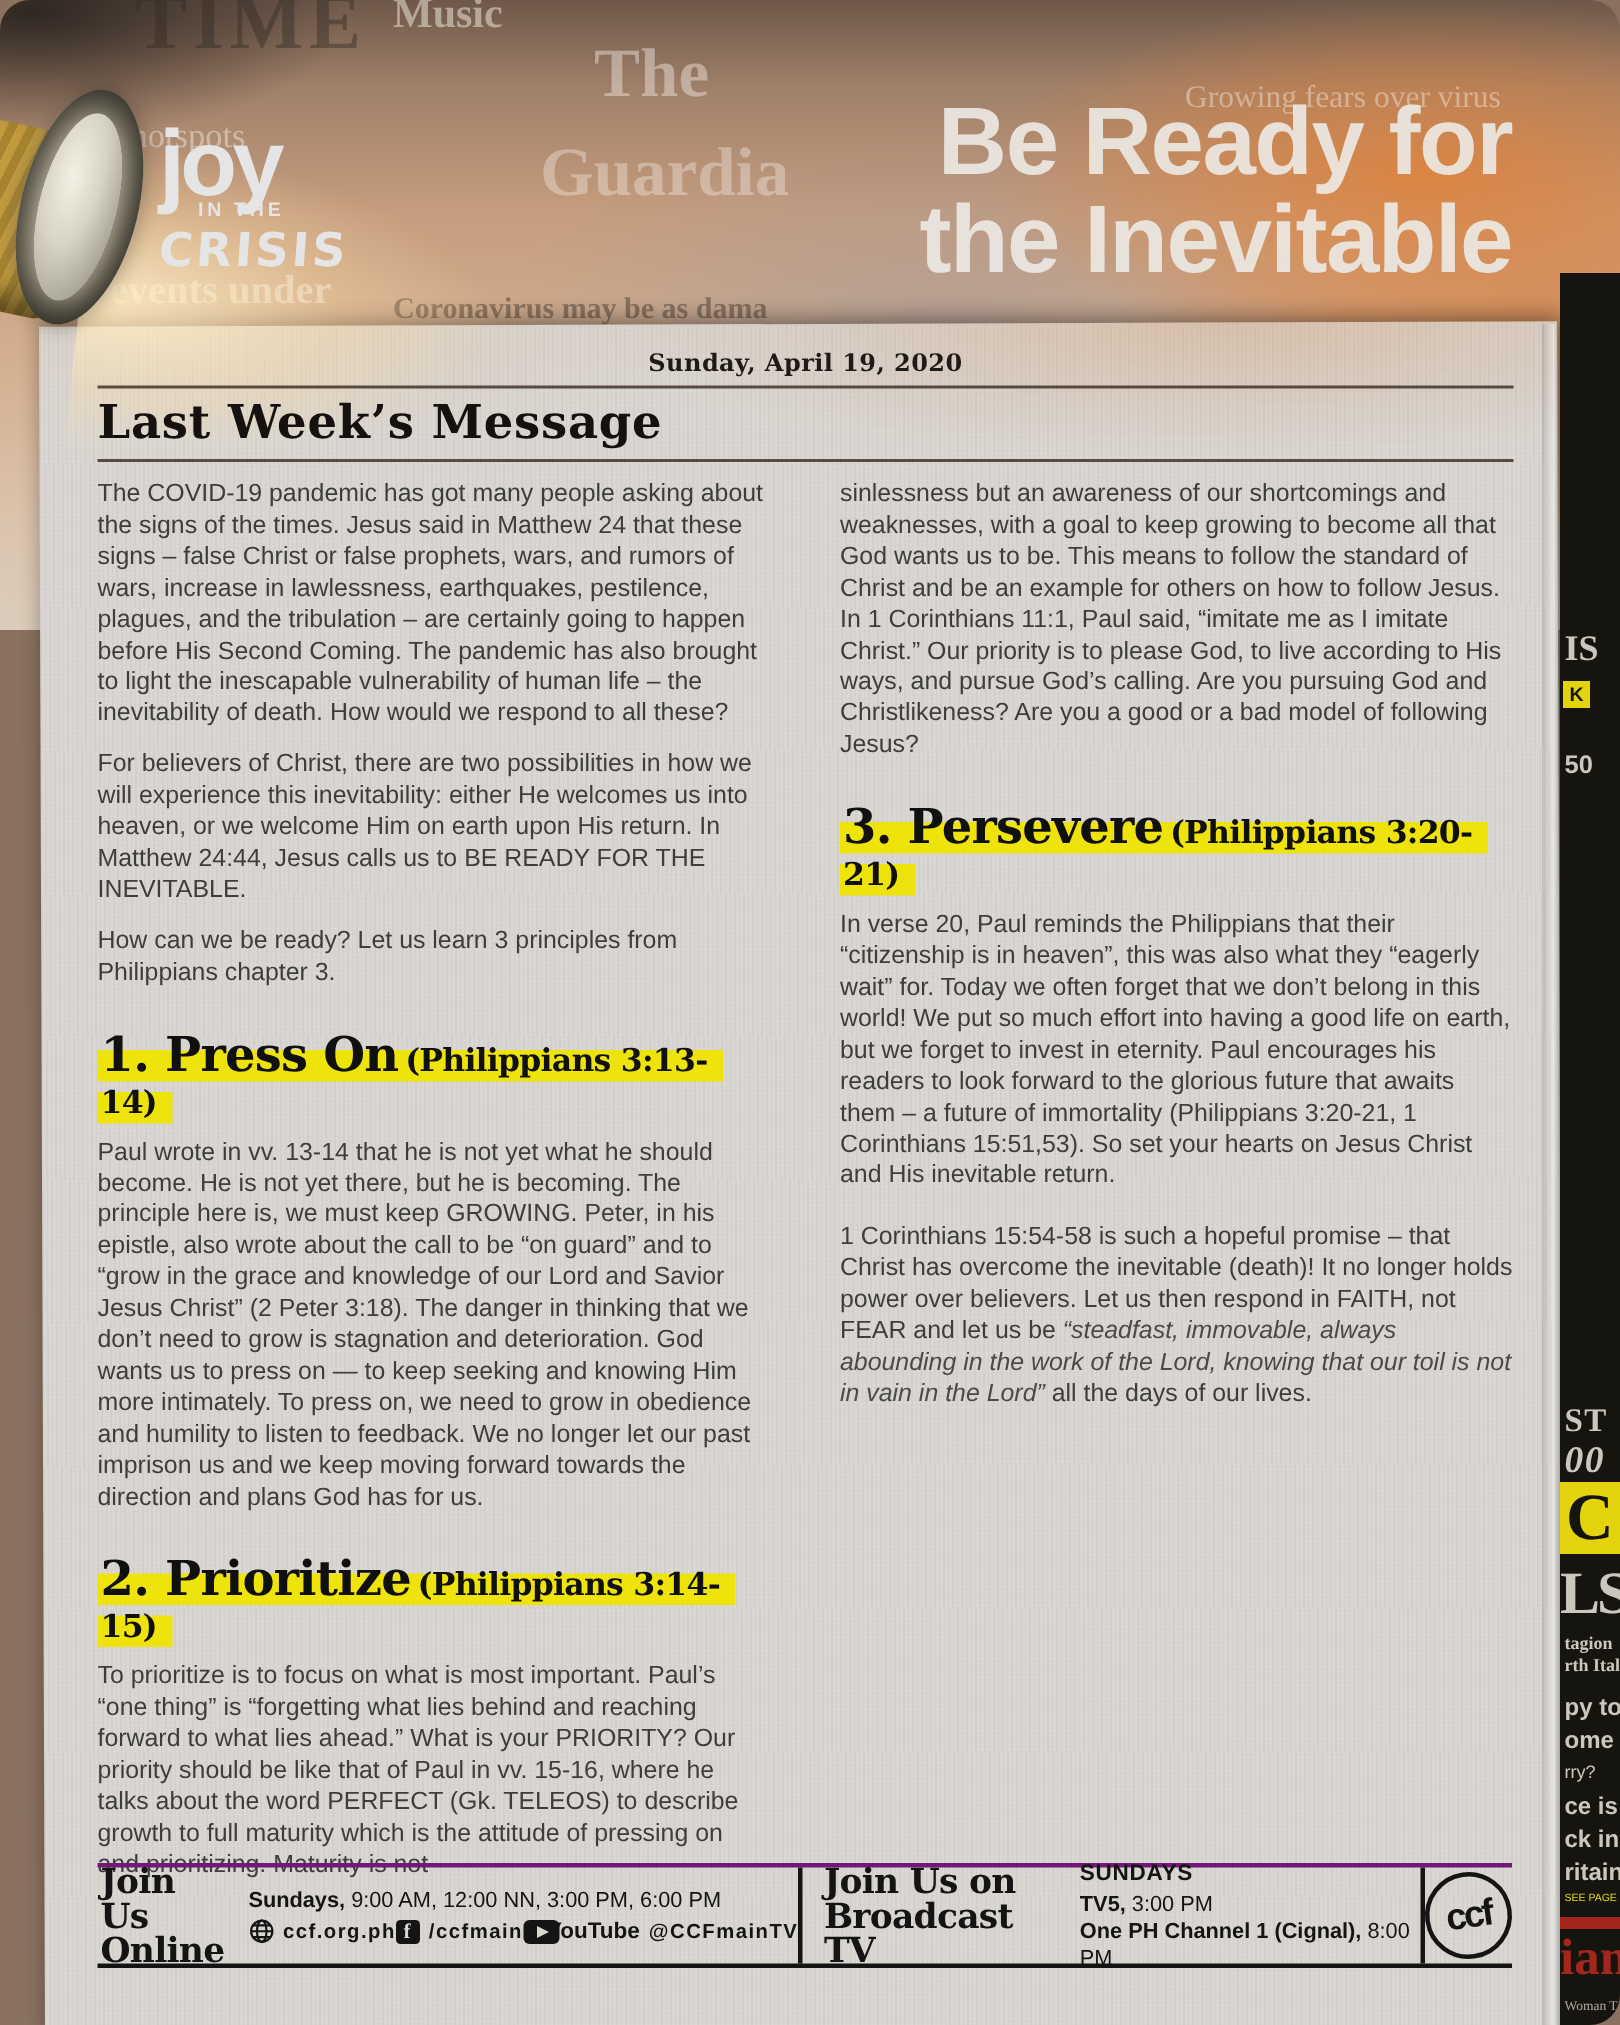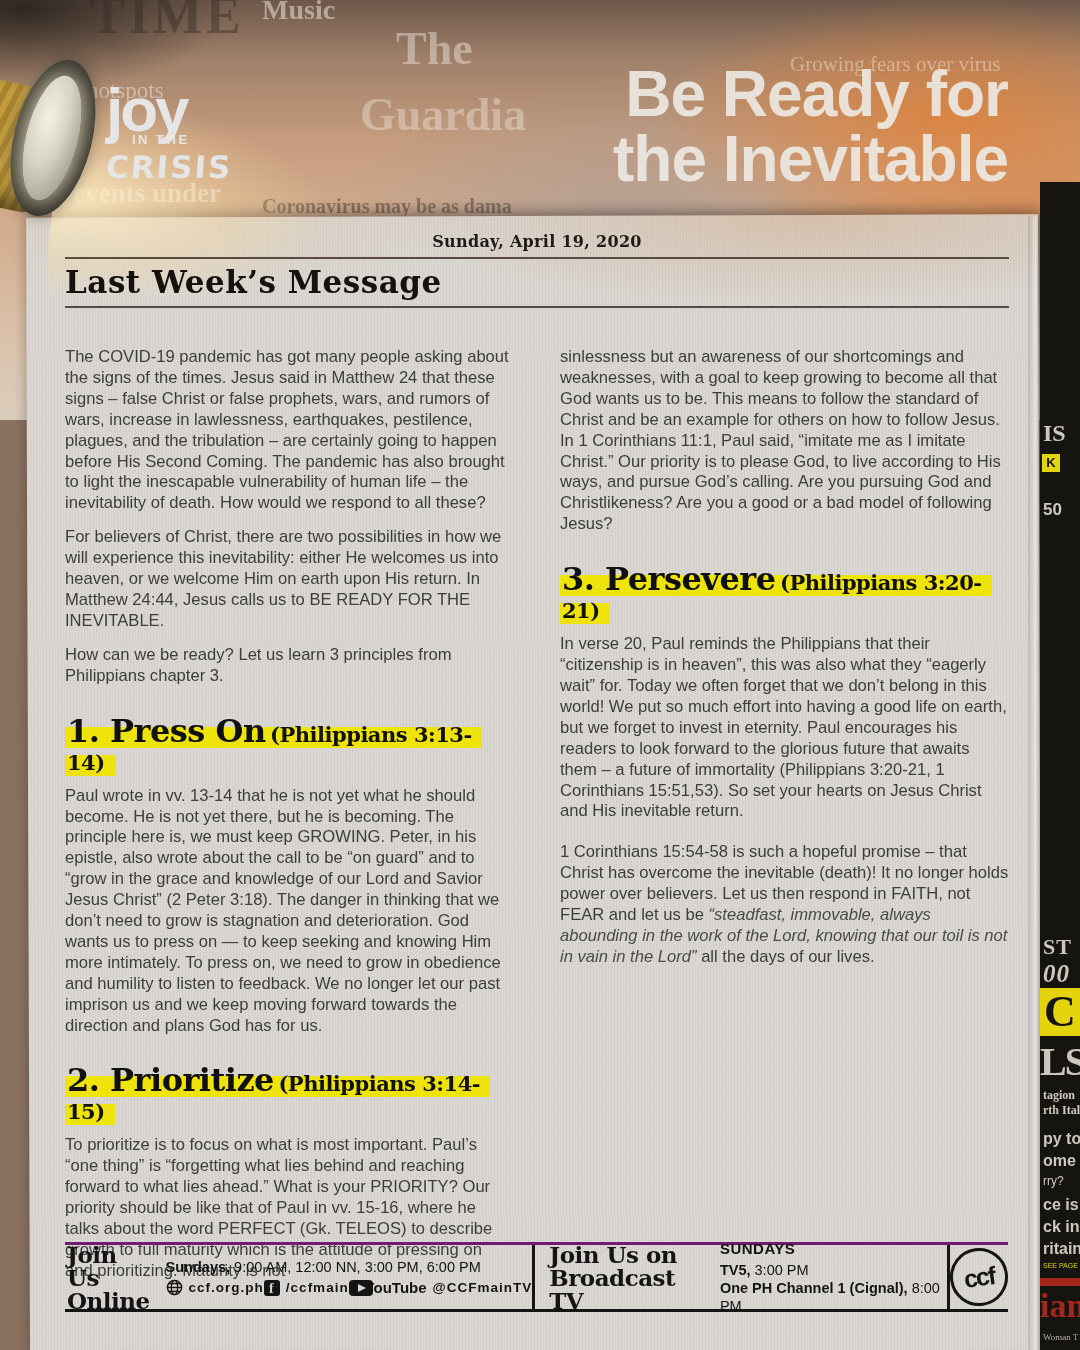--- a/index.html
+++ b/index.html
@@ -1,17 +1,17 @@
 <!DOCTYPE html>
 <html><head>
 <meta charset="utf-8">
 <style>
   html,body{margin:0;padding:0;}
   body{width:1080px;height:1350px;overflow:hidden;background:#8b7260;font-family:"Liberation Sans",sans-serif;}
-  .canvas{position:relative;width:1080px;height:1350px;overflow:hidden;}
+  .canvas{position:relative;width:1080px;height:1350px;overflow:hidden;border-radius:20px;}
 
   
   .sky{position:absolute;left:0;top:0;width:1080px;height:420px;
     background:
       radial-gradient(ellipse 320px 130px at 2% 2%, rgba(35,30,26,.85), transparent 65%),
       radial-gradient(ellipse 420px 170px at 88% 28%, rgba(224,130,58,.85), transparent 70%),
       radial-gradient(ellipse 520px 200px at 100% 62%, rgba(216,120,55,.75), transparent 70%),
       radial-gradient(ellipse 480px 170px at 30% 100%, rgba(238,186,128,.75), transparent 72%),
       radial-gradient(ellipse 420px 200px at 58% 52%, rgba(150,150,158,.45), transparent 70%),
       linear-gradient(180deg,#6e584a 0%,#a08069 14%,#c69d7e 34%,#d4b092 58%,#dbc3ab 82%,#d9cec0 100%);}
@@ -86,21 +86,21 @@
   .rs-redbar{top:1096px;left:0;width:40px;height:8px;background:#a3271d;}
   .rs-ian{top:1106px;left:0;font-size:34px;font-weight:bold;color:#a3271d;line-height:36px;}
   .rs-woman{top:1150px;font-size:9px;color:rgba(235,230,220,.7);}
 
   
   .article{position:absolute;left:65px;top:232px;width:944px;color:#3d3d3d;}
   .date{font-family:"DejaVu Serif",serif;font-weight:bold;font-size:16px;letter-spacing:.3px;color:#1d1a17;text-align:center;}
   .rule{height:2px;background:#42332a;margin-top:6px;opacity:.85;}
   .section-title{font-family:"DejaVu Serif",serif;font-weight:bold;font-size:31px;letter-spacing:.5px;color:#14110e;margin:5px 0 4px 0;}
   .cols{display:flex;gap:46px;margin-top:11px;}
-  .col{width:449px;margin-top:28px;}
+  .col{width:449px;}
   .body-p{font-size:16.6px;line-height:20.9px;margin:0 0 13px 0;text-align:left;}
   .headline{margin:25px 0 11px 0;}
   .hl{background:#efe30c;box-decoration-break:clone;padding:1px 10px 3px 2px;}
   .h-num{font-family:"DejaVu Serif",serif;font-weight:bold;font-size:32px;color:#101010;letter-spacing:-.5px;}
   .h-ref{font-family:"DejaVu Serif",serif;font-weight:bold;font-size:21px;color:#101010;letter-spacing:-.5px;}
   .p-last{margin-top:20px;}
   .qitalic{font-style:italic;color:#4a4a4a;}
 
   
   .footer{position:absolute;left:65px;top:1242px;width:943px;height:64px;

